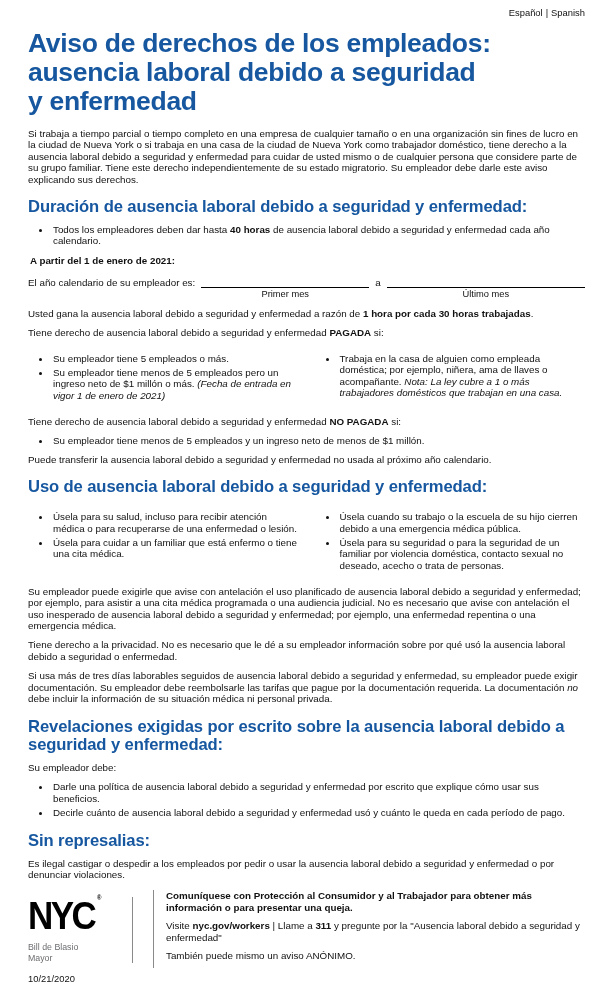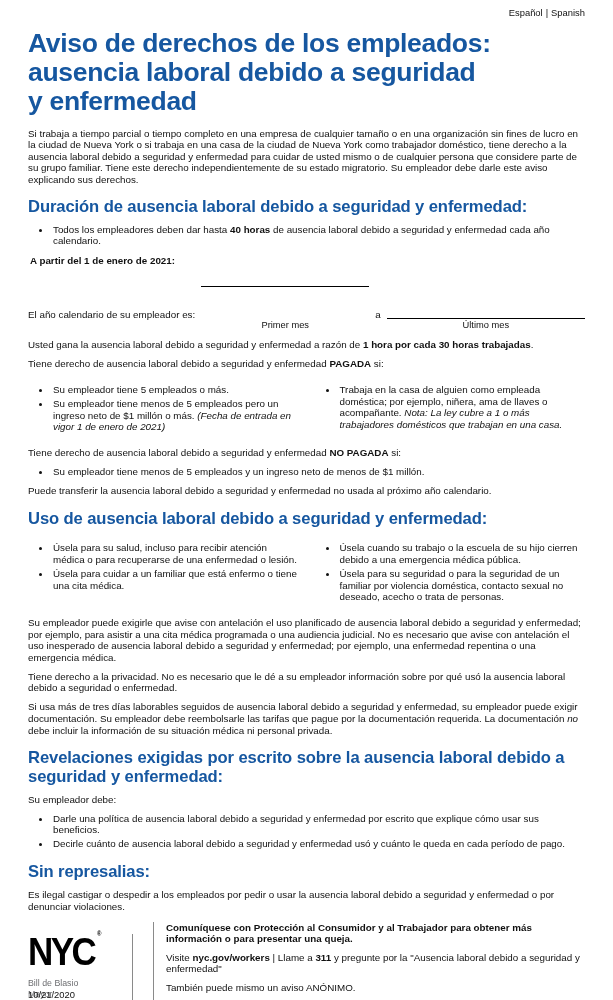--- a/index.html
+++ b/index.html
@@ -35,43 +35,43 @@
   .bold-subhead{ font-weight:bold; margin:8px 0 6px 2px; }
 
   .cols{ display:flex; gap:16px; margin:2px 0 2px 0; }
   .col{ flex:1; }
   .cols ul{ margin-top:7px; }
 
   .cal-row{ display:flex; align-items:flex-end; gap:6px; margin:11px 0 2px 0; }
   .cal-label{ white-space:nowrap; padding-bottom:11px; }
   .cal-mid{ padding-bottom:11px; }
   .blank{ display:inline-flex; flex-direction:column; align-items:center; }
-  .blank-1{ flex:1;gap:32px; }
+  .blank-1{ flex:1; }
   .blank-2{ flex:1.18; }
   .blank-line{ width:100%; border-bottom:1px solid #000; height:10px; }
   .blank-label{ font-size:9.3px; margin-top:1px; }
 
-  .footer{ display:flex; align-items:flex-end; margin-top:4px; }
+  .footer{ display:flex; align-items:center; margin-top:4px; }
   .logo-block{ width:104px; flex:0 0 auto; }
   .nyc-logo{ font-weight:bold; font-size:35px; line-height:0.95; letter-spacing:-2.5px;
              color:#000; position:relative; display:inline-block; transform:scaleY(1.12);
              transform-origin:top left; margin-top:4px; }
   .nyc-tm{ position:absolute; top:-1px; right:-7px; font-size:6px; letter-spacing:0; font-weight:bold; }
   .sig{ color:var(--gray); font-size:8.8px; line-height:1.25; margin-top:12px; }
   .vdiv{ width:1px; background:#8a8a8a; flex:0 0 auto; }
   .vdiv-1{ height:66px; margin:2px 10px 0 0; }
   .vdiv-2{ height:78px; margin:0 12px 0 10px; }
   .agency-block{ width:132px; flex:0 0 auto; padding-top:3px; }
   .agency-name{ font-weight:bold; font-size:11.2px; line-height:1.18; color:#000; }
   .agency-block .sig{ margin-top:16px; }
   .contact-block{ flex:1; padding-top:2px; }
   .contact-block p{ margin:0 0 7px 0; }
   .contact-heading{ font-weight:bold; }
 
-  .doc-date{ position:absolute; left:28px; bottom:0; font-size:9.4px; }
+  .doc-date{ position:absolute; left:28px; bottom:16px; font-size:9.4px; }
 </style>
 </head>
 <body>
 
 <div class="page">
 
   <div class="lang-row">
     <span>Español</span><span class="sep">|</span><span>Spanish</span>
   </div>
 

